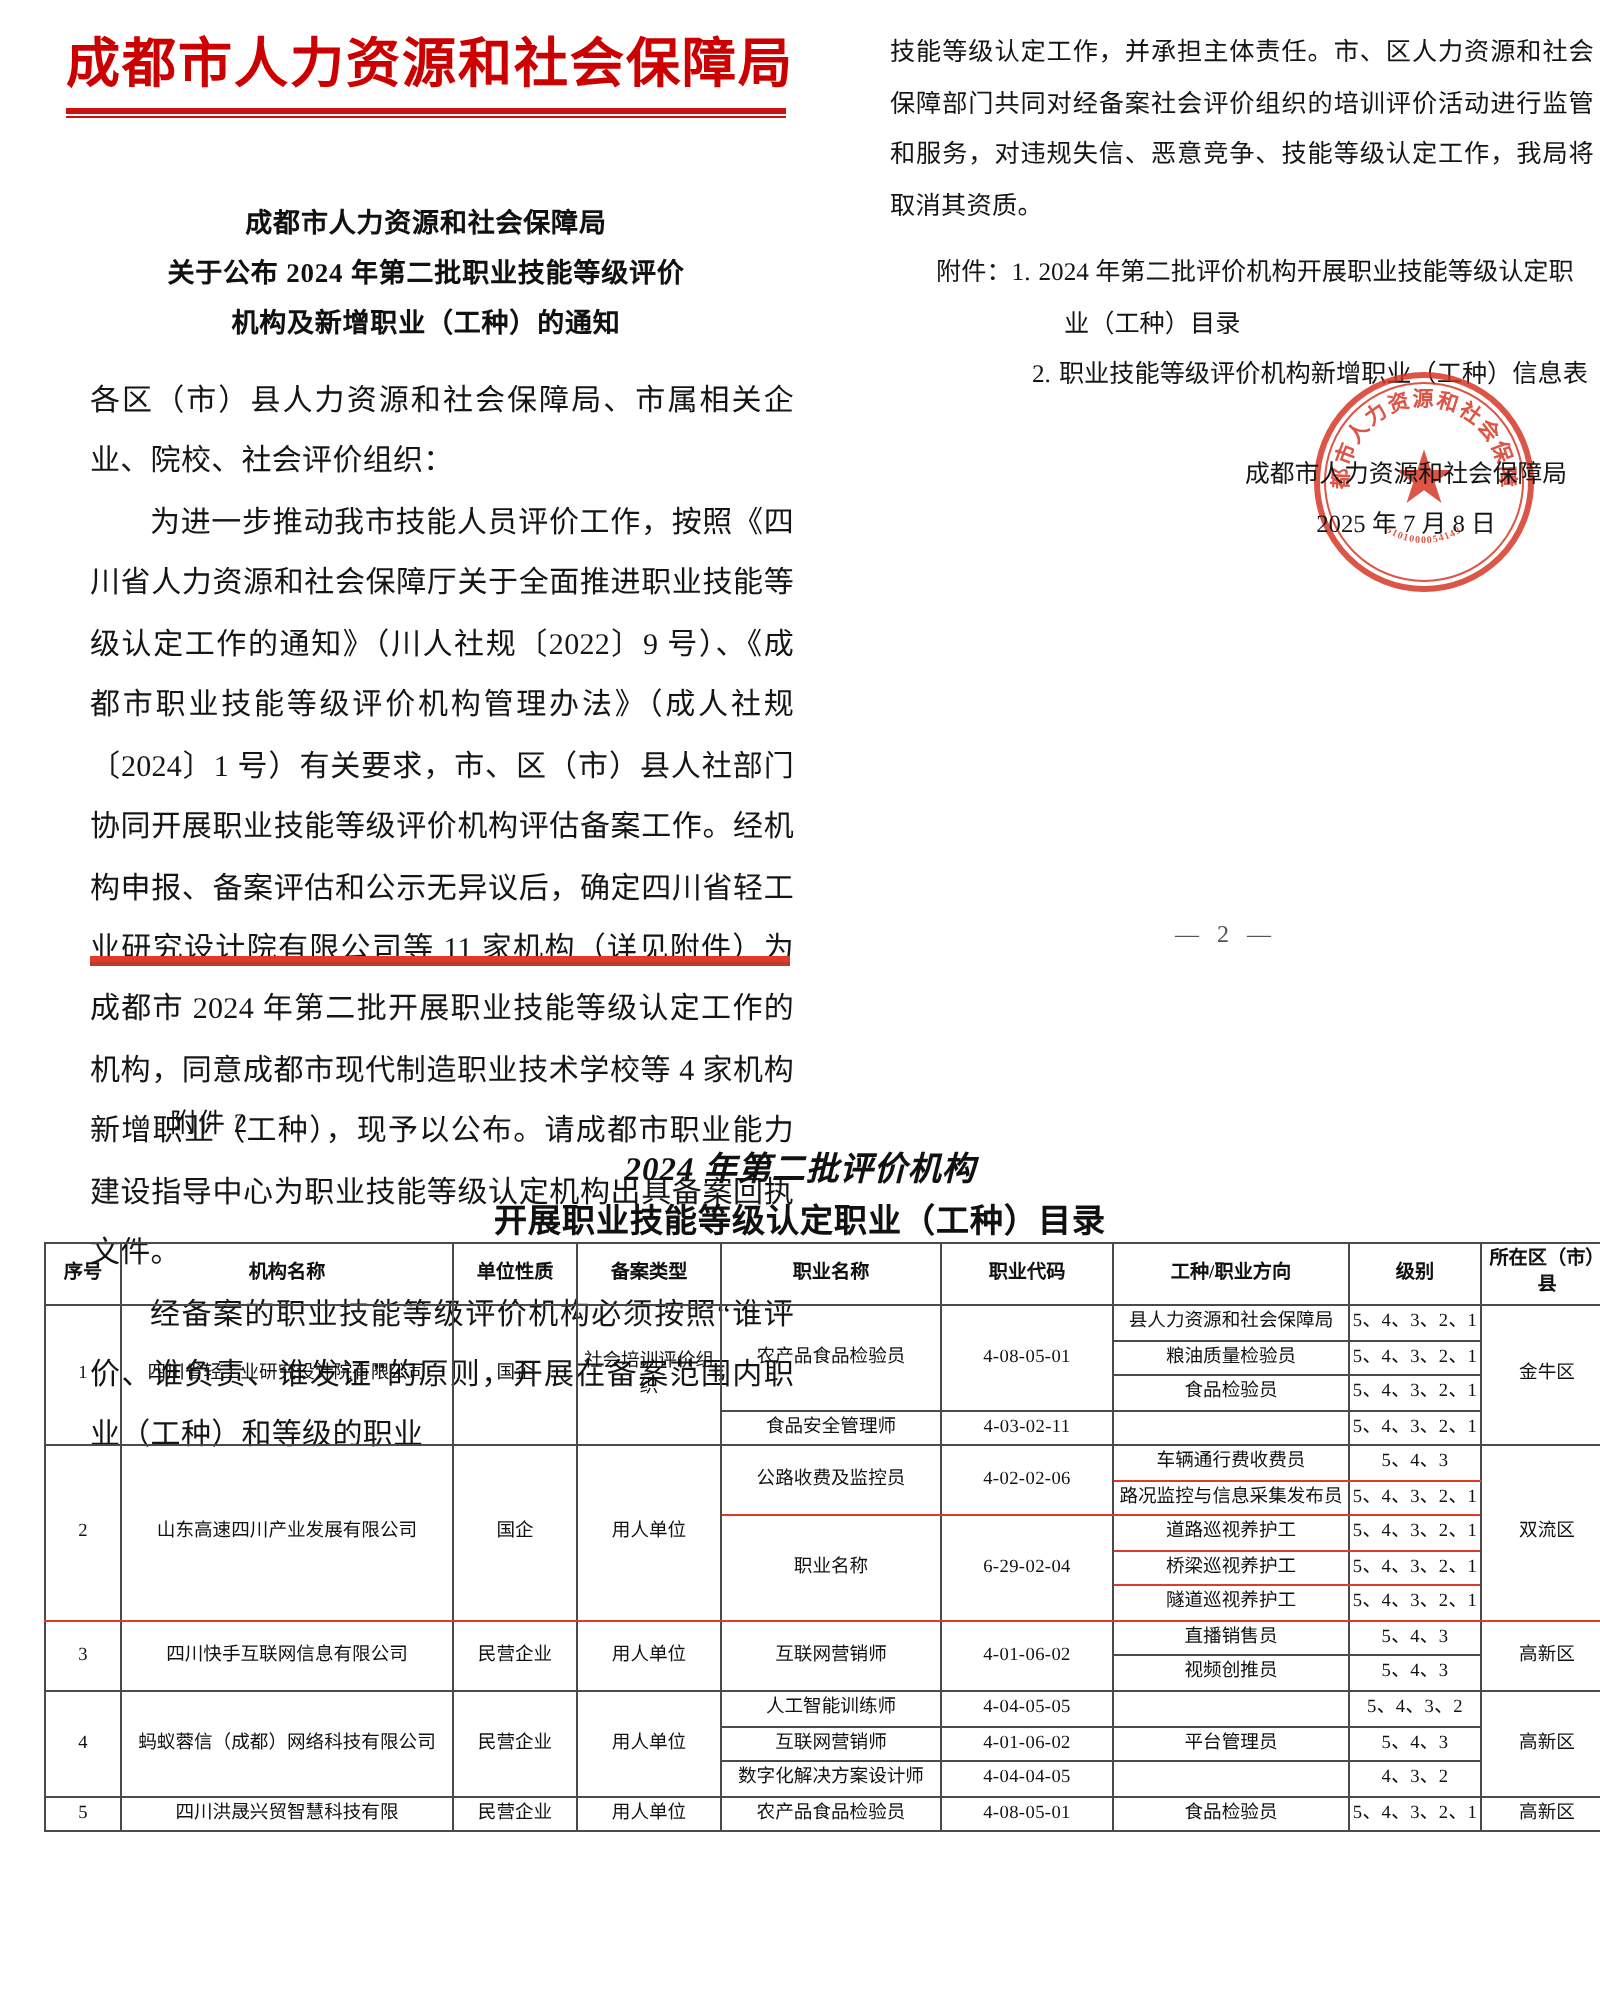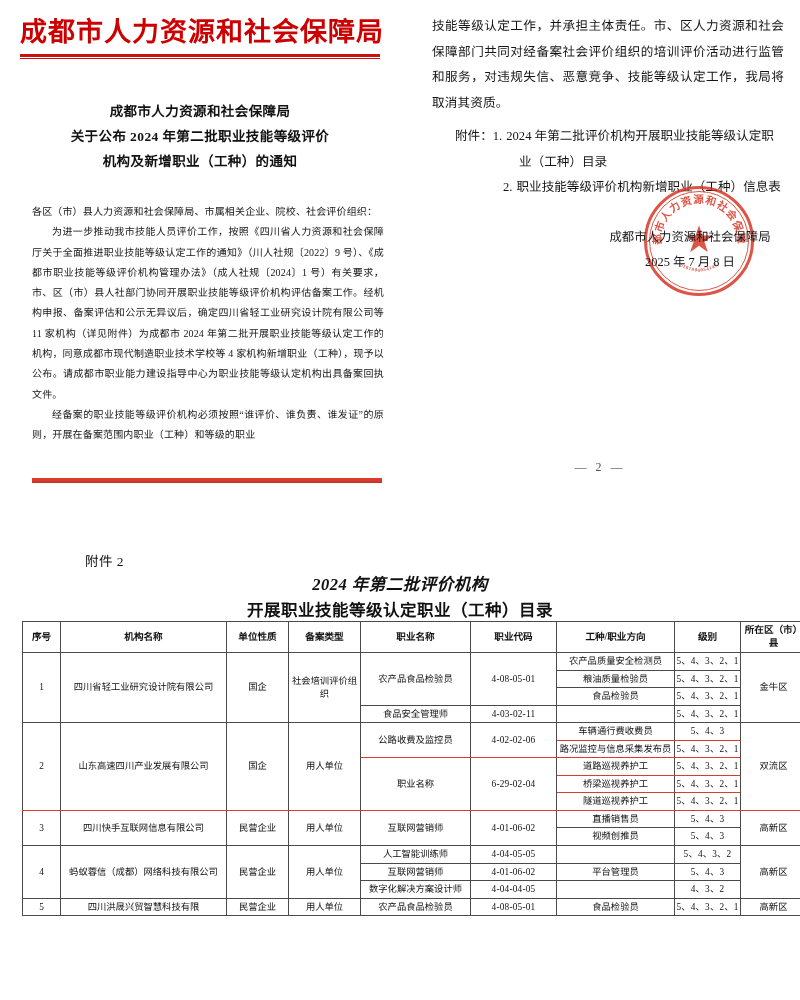--- a/index.html
+++ b/index.html
@@ -8,21 +8,21 @@
     width:800px;height:1000px;
     background:#ffffff;
     font-family:"Liberation Serif","DejaVu Serif",serif;
     color:#1a1a1a;
     overflow:hidden;
     position:relative;
   }
   .page{position:absolute;top:0;left:0;width:800px;height:1000px;}
 
   
-  .spread{position:absolute;top:0;left:0;width:674px;height:500px;}
+  .spread{position:absolute;top:0;left:13px;width:674px;height:500px;}
 
   .col-left{position:absolute;left:0;top:0;width:400px;height:500px;}
   .col-right{position:absolute;left:400px;top:0;width:400px;height:500px;}
 
   
   .masthead{
     position:absolute;left:20px;top:18px;width:360px;
     text-align:center;
   }
   .masthead-title{
@@ -50,26 +50,25 @@
     font-weight:700;
     font-size:13.5px;
     line-height:1.85;
     letter-spacing:.4px;
     color:#111;
   }
 
   
   .body-left{
     position:absolute;left:32px;top:186px;width:352px;
-    font-size:10px;
+    font-size:15px;
     line-height:2.03;
     letter-spacing:.15px;
     text-align:justify;
     color:#151515;
-    margin-top:16px;
   }
   .body-right{
     position:absolute;left:432px;top:14px;width:352px;
     font-size:12.6px;
     line-height:2.03;
     letter-spacing:.15px;
     text-align:justify;
     color:#151515;
   }
   .p-indent{text-indent:2em;margin:0;}
@@ -277,21 +276,21 @@
           </tr>
       </thead>
       <tbody id="tbody">
           <tr>
             <td rowspan="4">1</td>
             <td rowspan="4">四川省轻工业研究设计院有限公司</td>
             <td rowspan="4">国企</td>
             <td rowspan="4">社会培训评价组织</td>
             <td rowspan="3">农产品食品检验员</td>
             <td class="code" rowspan="3">4-08-05-01</td>
-            <td>农产品质量安全检测员</td>
+            <td>县人力资源和社会保障局</td>
             <td class="level">5、4、3、2、1</td>
             <td rowspan="4">金牛区</td>
           </tr>
           <tr>
             <td>粮油质量检验员</td>
             <td class="level">5、4、3、2、1</td>
           </tr>
           <tr>
             <td>食品检验员</td>
             <td class="level">5、4、3、2、1</td>

